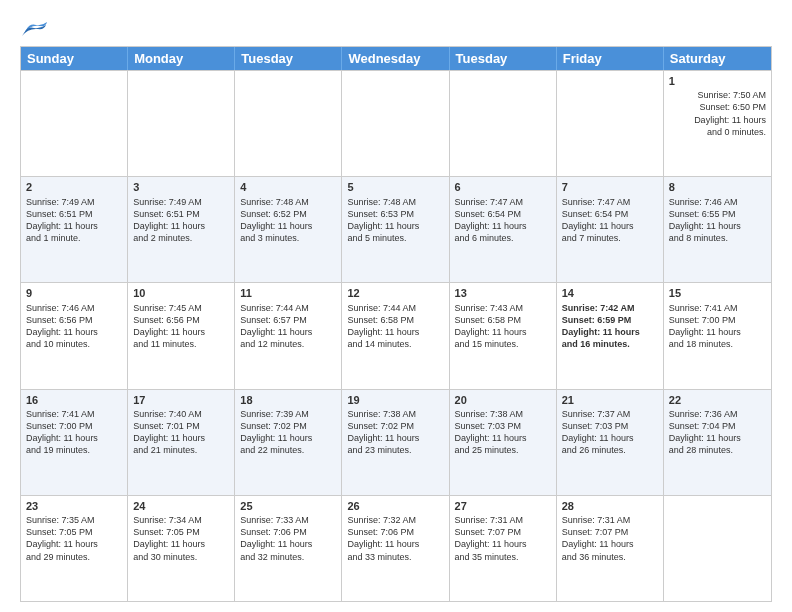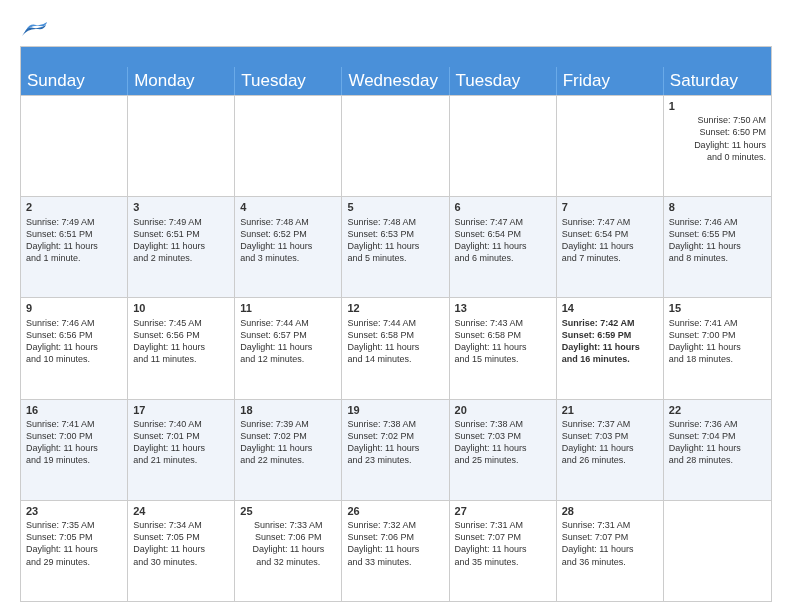--- a/index.html
+++ b/index.html
@@ -50,25 +50,24 @@
       flex-direction: column;
       border: 1px solid #ccc;
     }
     .cal-header-row {
       display: grid;
       grid-template-columns: repeat(7, 1fr);
       background: #4a90d9;
     }
     .cal-header-cell {
       color: #fff;
-      font-weight: normal;
-      font-size: 17px;
+      font-weight: bold;
+      font-size: 13px;
       padding: 4px 6px;
       border-right: 1px solid #6aaae8;
-      margin-top: 20px;
     }
     .cal-header-cell:last-child { border-right: none; }
     .cal-body {
       flex: 1;
       display: flex;
       flex-direction: column;
     }
     .cal-week {
       display: grid;
       grid-template-columns: repeat(7, 1fr);
@@ -311,21 +310,21 @@
           </div>
           <div class="cal-cell ">
             <span class="day-num">24</span>
             <div class="cell-info" style="white-space: pre-line;">Sunrise: 7:34 AM
 Sunset: 7:05 PM
 Daylight: 11 hours
 and 30 minutes.</div>
           </div>
           <div class="cal-cell ">
             <span class="day-num">25</span>
-            <div class="cell-info" style="white-space: pre-line; text-align: center;">Sunrise: 7:33 AM
+            <div class="cell-info" style="white-space: pre-line;">Sunrise: 7:33 AM
 Sunset: 7:06 PM
 Daylight: 11 hours
 and 32 minutes.</div>
           </div>
           <div class="cal-cell ">
             <span class="day-num">26</span>
             <div class="cell-info" style="white-space: pre-line;">Sunrise: 7:32 AM
 Sunset: 7:06 PM
 Daylight: 11 hours
 and 33 minutes.</div>

